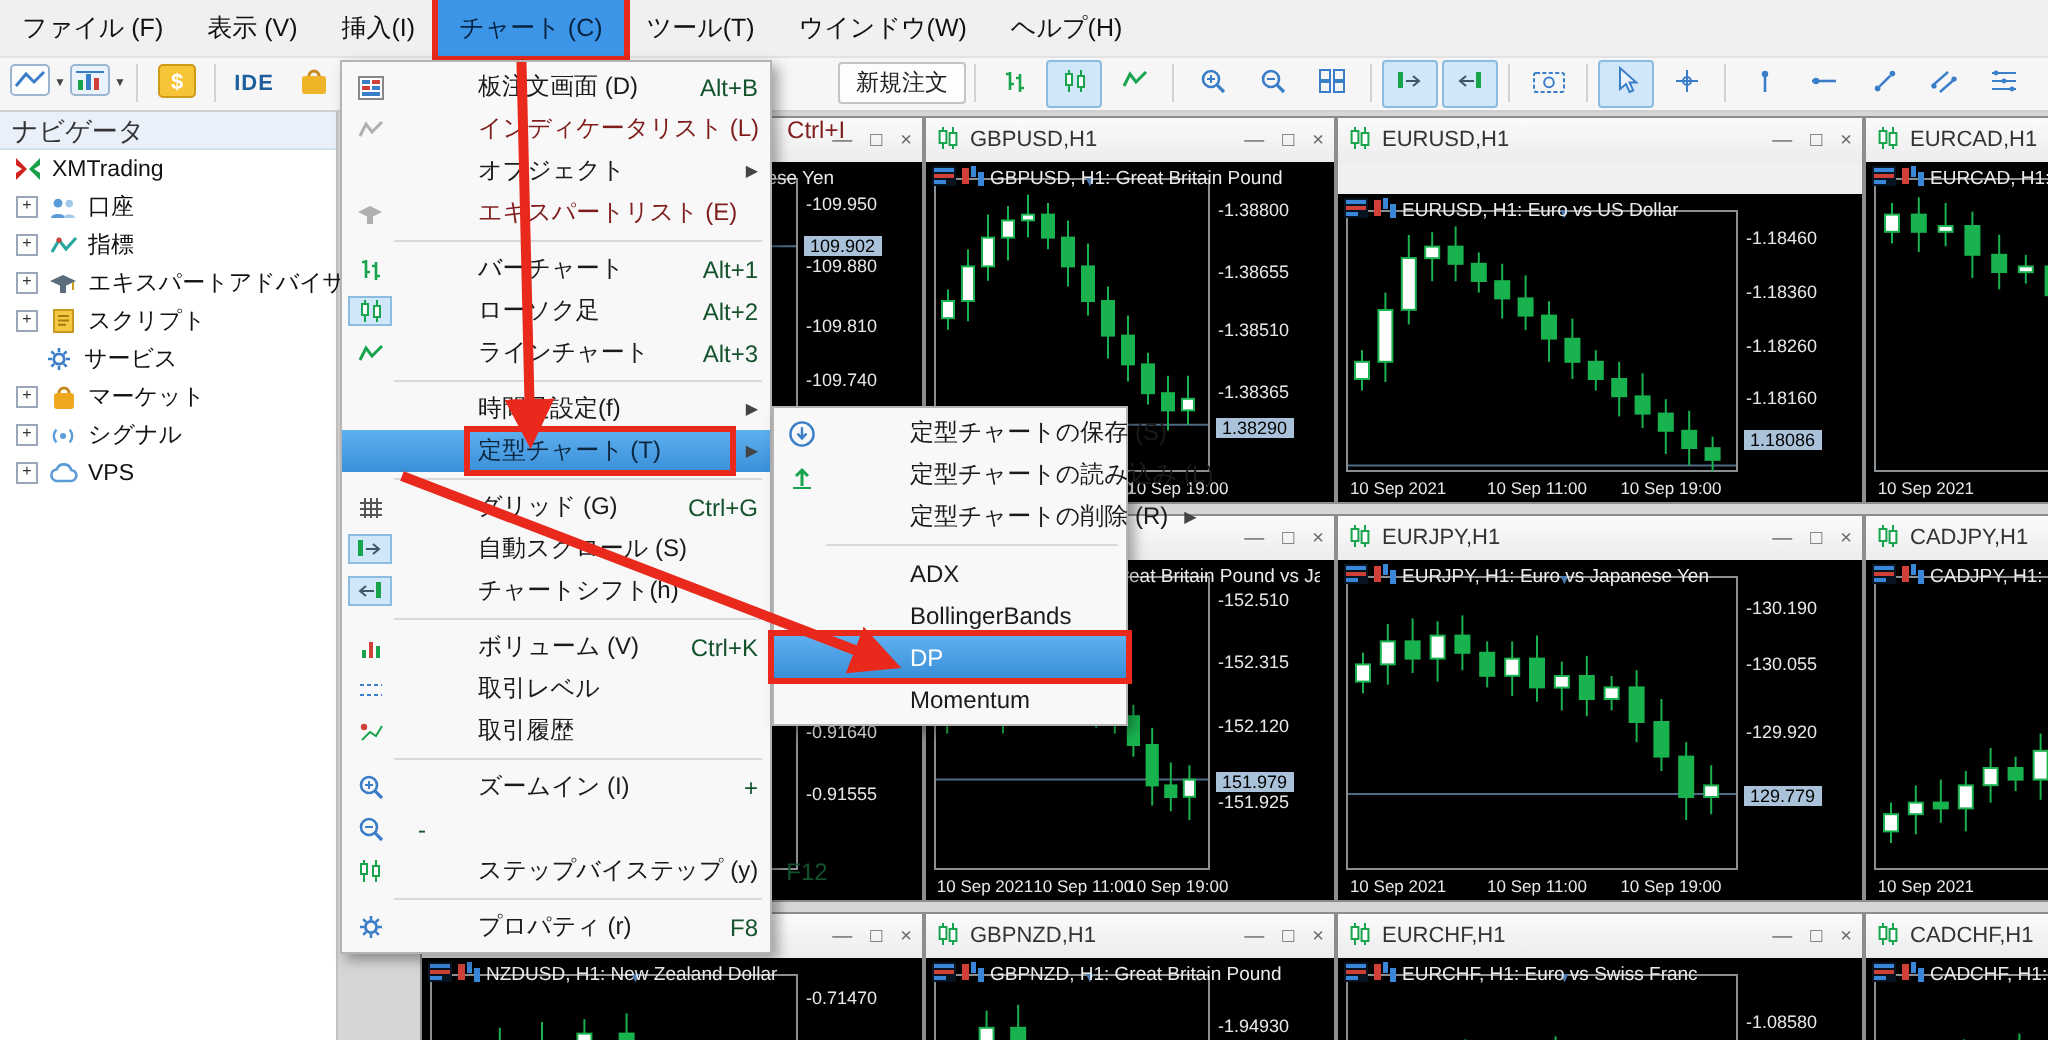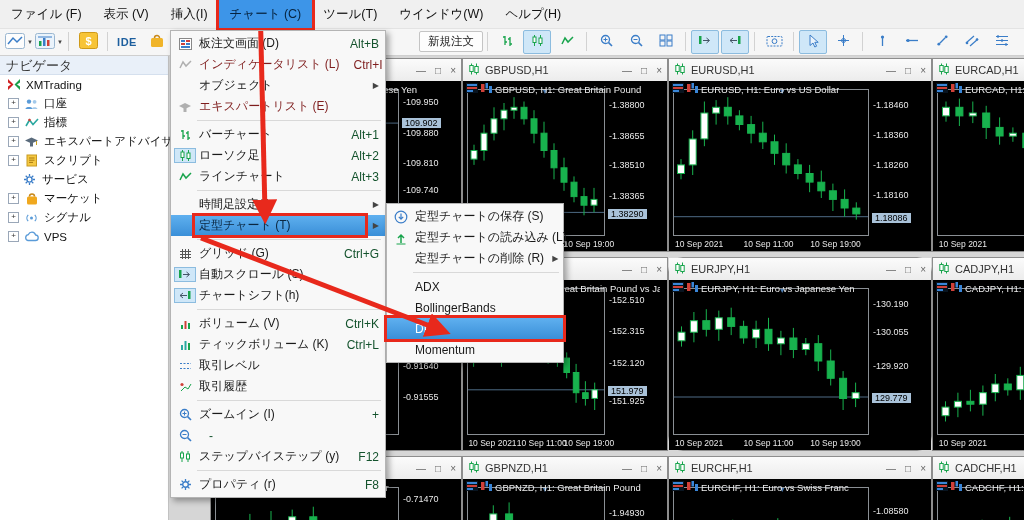--- a/index.html
+++ b/index.html
@@ -51,21 +51,21 @@
   .cw-axis{position:absolute;left:4px;right:62px;bottom:0;height:13px;font-size:8.5px;color:#e8e8e8;}
   .dlabel{position:absolute;top:1px;white-space:nowrap;}
   
   .ddmenu{position:absolute;background:#f8f8f8;border:1px solid #b4b4b4;box-shadow:3px 3px 6px rgba(0,0,0,.35);
           font-size:12px;color:#1a1a1a;padding:2px 0;z-index:40;}
   #chart-menu{left:170px;top:30px;width:214px;}
   #template-submenu{width:176px;z-index:45;}
   .mi{display:flex;align-items:center;height:21px;padding:0 6px 0 4px;white-space:nowrap;}
   .mi .micon{width:20px;flex:0 0 20px;display:flex;justify-content:center;align-items:center;}
   .micon-active{background:#cfe7f8;outline:1px solid #8cbcdf;}
-  .mi .mlabel{flex:1;padding-left:4px;}
+  .mi .mlabel{flex:1;padding-left:4px;margin-left:40px;}
   .mi .mshort{color:#14532d;padding-left:14px;}
   .mi .marrow{font-size:8px;color:#444;padding-left:8px;}
   .mi.disabled .mlabel,.mi.disabled .mshort{color:#7f1d1d;}
   .mi.highlight{background:linear-gradient(#5fb0ef,#3a8fd8);}
   .mi.highlight .mlabel{color:#0b2740;}
   .mi.hl-white .mlabel{color:#ffffff;}
   .msep{height:1px;background:#d9d9d9;margin:3px 4px 3px 26px;}
   
   #overlay{position:absolute;left:0;top:0;width:1024px;height:520px;pointer-events:none;z-index:60;}
 </style>
@@ -457,21 +457,21 @@
           <span class="pl" style="top: calc(73% - 5px);">-1.38365</span>
           <span class="pl hl" style="top: calc(85% - 5px);">1.38290</span>
         </div>
         <div class="cw-axis">
           <span class="dlabel" style="left: 1%;">10 Sep 2021</span>
           <span class="dlabel" style="left: 36%;">10 Sep 11:00</span>
           <span class="dlabel" style="left: 70%;">10 Sep 19:00</span>
         </div>
       </div>
     </div>
-    <div class="cwin" style="left: 668px; top: 58px; width: 262px; height: 192px;">
+    <div class="cwin" style="left: 668px; top: 58px; width: 262px; height: 192px; gap: 16px;">
       <div class="cw-title">
         <span><svg width="12" height="12">
             <line x1="3.5" y1="0.5" x2="3.5" y2="11.5" stroke="#18a44c"></line>
             <rect x="1.8" y="2.5" width="3.4" height="6" fill="#fff" stroke="#18a44c"></rect>
             <line x1="8.5" y1="0.5" x2="8.5" y2="11.5" stroke="#18a44c"></line>
             <rect x="6.8" y="3.5" width="3.4" height="6" fill="#fff" stroke="#18a44c"></rect>
           </svg></span>
         <span>EURUSD,H1</span>
         <div class="cw-btns">
           <span>—</span>
@@ -727,21 +727,21 @@
           <span class="pl hl" style="top: calc(70% - 5px);">151.979</span>
           <span class="pl" style="top: calc(77% - 5px);">-151.925</span>
         </div>
         <div class="cw-axis">
           <span class="dlabel" style="left: 1%;">10 Sep 2021</span>
           <span class="dlabel" style="left: 36%;">10 Sep 11:00</span>
           <span class="dlabel" style="left: 70%;">10 Sep 19:00</span>
         </div>
       </div>
     </div>
-    <div class="cwin" style="left: 668px; top: 257px; width: 262px; height: 192px; border-radius: 15px;">
+    <div class="cwin" style="left: 668px; top: 257px; width: 262px; height: 192px;">
       <div class="cw-title">
         <span><svg width="12" height="12">
             <line x1="3.5" y1="0.5" x2="3.5" y2="11.5" stroke="#18a44c"></line>
             <rect x="1.8" y="2.5" width="3.4" height="6" fill="#fff" stroke="#18a44c"></rect>
             <line x1="8.5" y1="0.5" x2="8.5" y2="11.5" stroke="#18a44c"></line>
             <rect x="6.8" y="3.5" width="3.4" height="6" fill="#fff" stroke="#18a44c"></rect>
           </svg></span>
         <span>EURJPY,H1</span>
         <div class="cw-btns">
           <span>—</span>
@@ -1188,31 +1188,20 @@
           <rect x="5.5" y="3" width="2" height="8" fill="#d04038"></rect>
           <rect x="9" y="5" width="2" height="6" fill="#18a44c"></rect>
         </svg>
       </span>
       <span class="mlabel">ボリューム (V)</span>
       <span class="mshort">Ctrl+K</span>
     </div>
     <div class="mi">
       <span class="micon">
         <svg width="13" height="12">
-          <rect x="2" y="6" width="2" height="5" fill="#2aa8a0"></rect>
-          <rect x="5.5" y="2" width="2" height="9" fill="#2aa8a0"></rect>
-          <rect x="9" y="4" width="2" height="7" fill="#18a44c"></rect>
-        </svg>
-      </span>
-      <span class="mlabel">ティックボリューム (K)</span>
-      <span class="mshort">Ctrl+L</span>
-    </div>
-    <div class="mi">
-      <span class="micon">
-        <svg width="13" height="12">
           <path d="M1 3.5h11M1 8.5h11" stroke="#3a7dc8" stroke-dasharray="2 1.5"></path>
         </svg>
       </span>
       <span class="mlabel">取引レベル</span>
     </div>
     <div class="mi">
       <span class="micon">
         <svg width="13" height="12">
           <path d="M2 10l4-4 3 2 3-5" stroke="#18a44c" fill="none"></path>
           <circle cx="3" cy="3.5" r="1.6" fill="#d04038"></circle>

